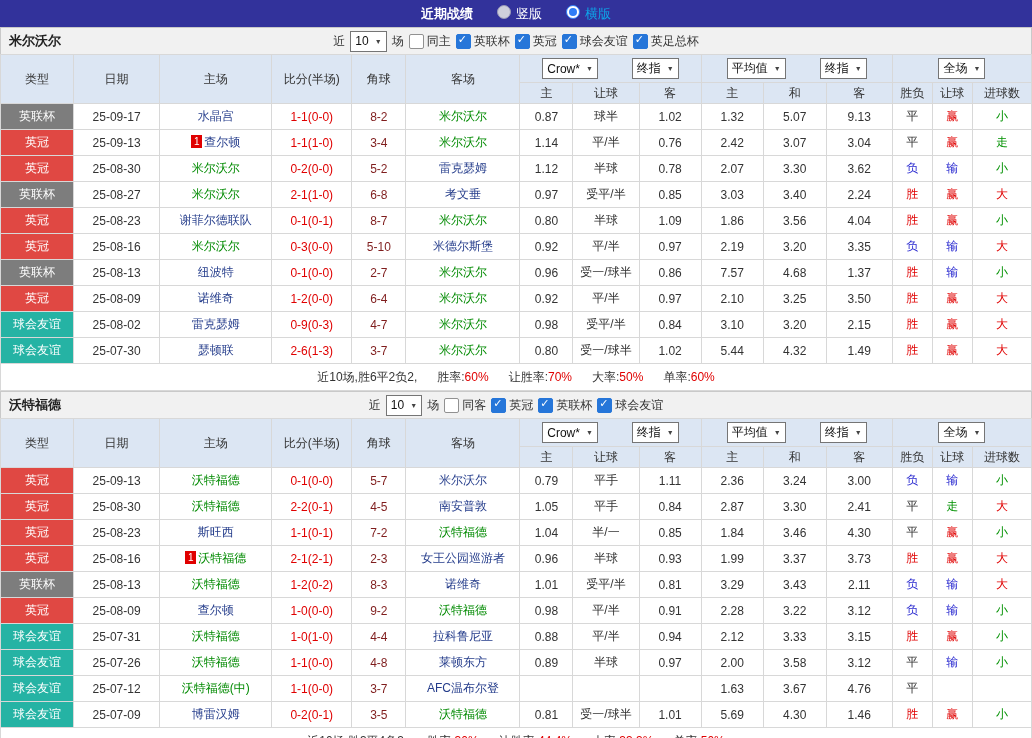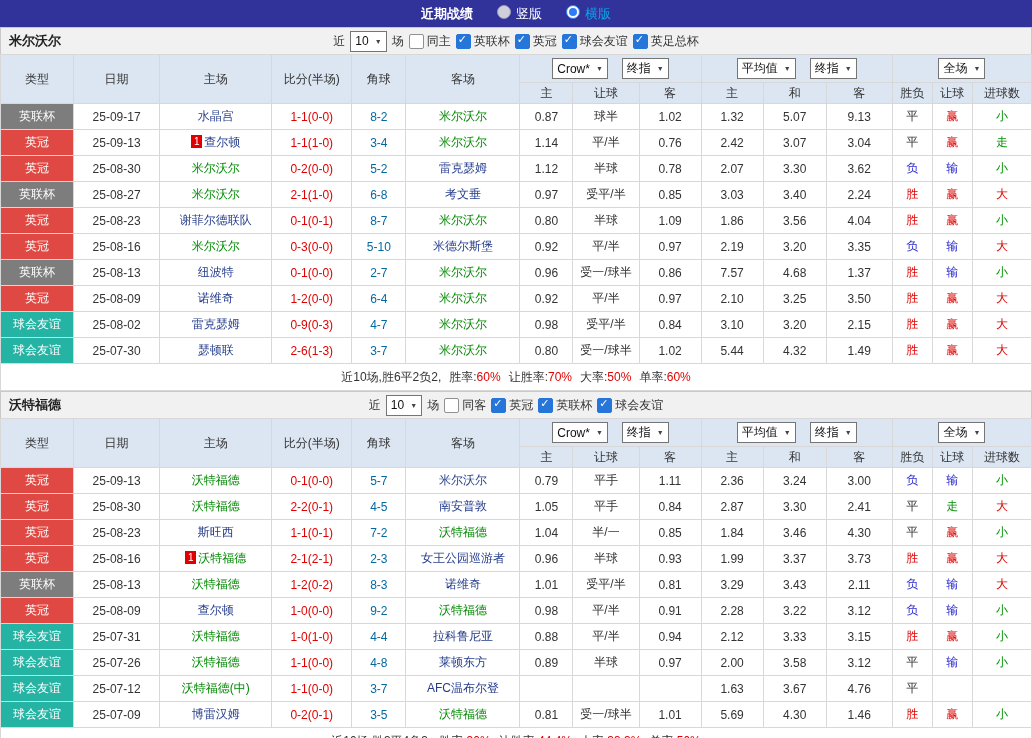--- a/index.html
+++ b/index.html
@@ -30,39 +30,39 @@
   .cb{width:13px;height:13px;border:1px solid #919191;background:#fff;display:inline-block;position:relative;border-radius:2px}
   .cb.on{background:#2676d9;border-color:#2676d9}
   .cb.on::after{content:"\2713";position:absolute;color:#fff;font-size:11px;left:1px;top:-2px;font-weight:bold}
 
   
   table.results{width:1032px;border-collapse:collapse;table-layout:fixed}
   .results th,.results td{border:1px solid #d8d8d8;text-align:center;overflow:hidden;white-space:nowrap;padding:0}
   .results thead th{background:#dce6f3;font-weight:normal;color:#333}
   .results thead tr.r1 th{height:27px}
   .results thead tr.r2 th{height:20px}
-  .selcell .sel{margin:0 7px}
+  .selcell .sel{margin:0 17px}
   .results tbody td{height:25px;font-size:12px;background:#fff}
   .typecell{padding:0}
   .badge{display:flex;align-items:center;justify-content:center;height:100%;color:#fff;font-size:12px}
   .badge.gray{background:#7d7d7d}
   .badge.red{background:#e04843}
   .badge.teal{background:#25b3a4}
   .tf{color:#008a00;cursor:pointer}
   .topp{color:#243c8b;cursor:pointer}
   .score{color:#e00000}
-  .corner{color:#0369a1}
+  .corner{color:#7f1d1d}
   .rc{display:inline-block;background:#e00000;color:#fff;font-size:10px;line-height:13px;width:11px;height:13px;margin-right:2px;text-align:center;vertical-align:1px}
   .odds{color:#333}
   .r-red{color:#e00000}
   .r-blue{color:#2b2bd0}
   .r-green{color:#009100}
   .r-black{color:#333}
   .summary{height:26px;color:#333;background:#fff}
-  .stat{margin-left:8px}
+  .stat{margin-left:20px}
   .statval{color:#e00000}
 </style>
 </head>
 <body>
 
 <div class="topbar">
   <span class="title">近期战绩</span>
   <label class="radio">
     <span class="rdot"></span>
     <span class="rlab">竖版</span>

